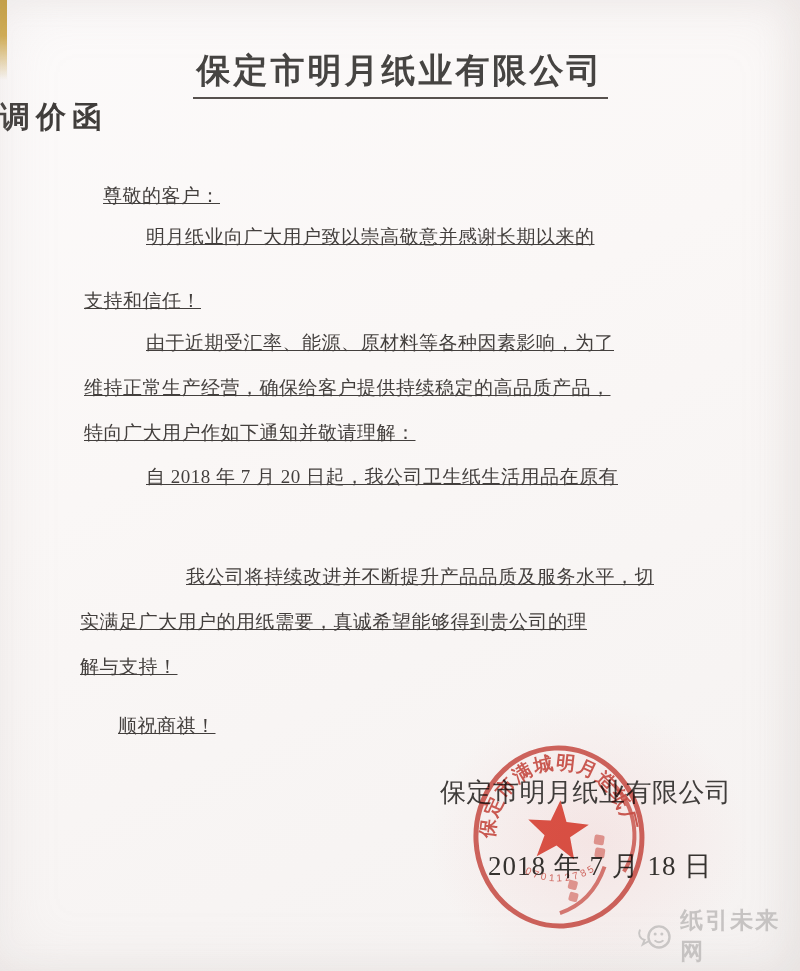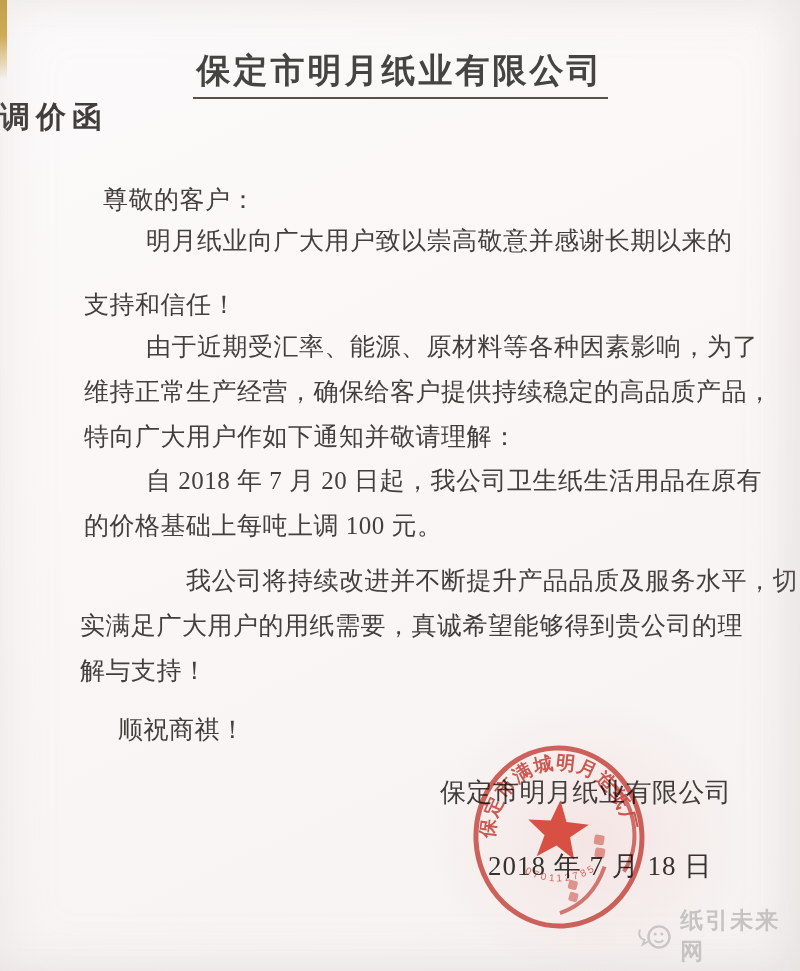--- a/index.html
+++ b/index.html
@@ -30,21 +30,21 @@
     display:inline-block;
     font-size:34px;font-weight:bold;letter-spacing:3px;color:#464442;
     border-bottom:2px solid #57514e;padding:0 4px 3px 4px;
   }
   .subtitle{
     position:absolute;top:97px;left:0;width:100%;text-align:left;
     font-size:30px;font-weight:bold;letter-spacing:6px;color:#403d3b;
   }
   .line{
     position:absolute;white-space:nowrap;
-    font-size:25px;color:#433f3d;letter-spacing:.5px;
+    font-size:19px;color:#433f3d;letter-spacing:.5px;text-decoration:underline;
   }
   .signature{
     position:absolute;top:775px;left:440px;white-space:nowrap;
     font-size:26px;color:#3f3c3a;letter-spacing:.5px;z-index:1;
   }
   .date{
     position:absolute;top:848px;left:488px;white-space:nowrap;
     font-size:27px;color:#35322f;letter-spacing:1px;z-index:1;
   }
   .seal{
@@ -74,21 +74,20 @@
   </div>
   <div class="subtitle">调价函</div>
 
   <div class="line" style="top:183px;left:103px;">尊敬的客户：</div>
   <div class="line" style="top:224px;left:146px;">明月纸业向广大用户致以崇高敬意并感谢长期以来的</div>
   <div class="line" style="top:288px;left:84px;">支持和信任！</div>
   <div class="line" style="top:330px;left:146px;">由于近期受汇率、能源、原材料等各种因素影响，为了</div>
   <div class="line" style="top:375px;left:84px;">维持正常生产经营，确保给客户提供持续稳定的高品质产品，</div>
   <div class="line" style="top:420px;left:84px;">特向广大用户作如下通知并敬请理解：</div>
   <div class="line" style="top:464px;left:146px;">自 2018 年 7 月 20 日起，我公司卫生纸生活用品在原有</div>
-  <div class="line" style="top:509px;left:84px;">的价格基础上每吨上调 100 元。</div>
   <div class="line" style="top:564px;left:146px;margin-left:40px;">我公司将持续改进并不断提升产品品质及服务水平，切</div>
   <div class="line" style="top:609px;left:80px;">实满足广大用户的用纸需要，真诚希望能够得到贵公司的理</div>
   <div class="line" style="top:654px;left:80px;">解与支持！</div>
   <div class="line" style="top:713px;left:118px;">顺祝商祺！</div>
 
   <div class="signature">保定市明月纸业有限公司</div>
   <div class="date">2018 年 7 月 18 日</div>
 
   <svg class="seal" viewBox="0 0 178 190">
     <ellipse cx="89" cy="94" rx="83" ry="89" fill="none" stroke="#cb453c" stroke-width="5" opacity=".88"></ellipse>

